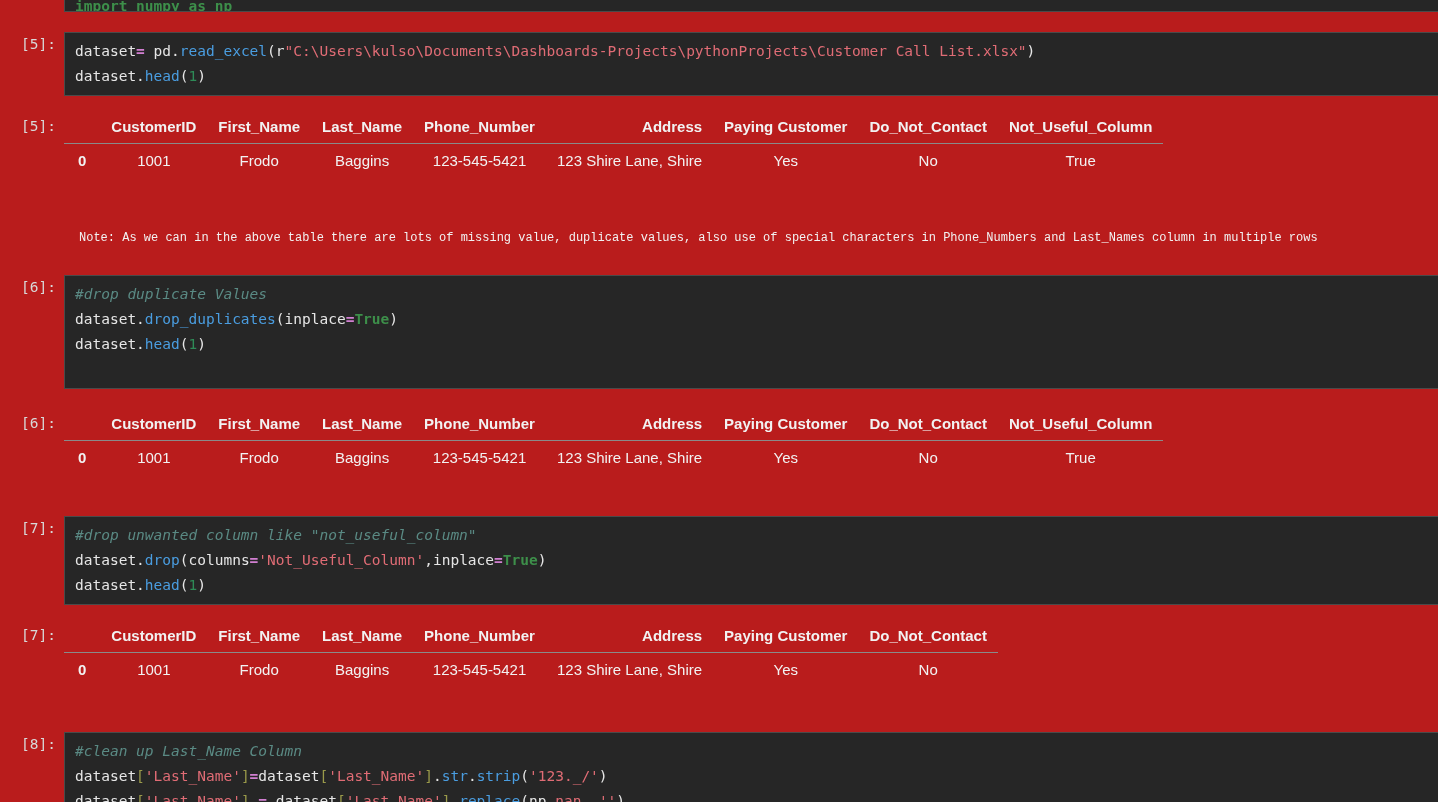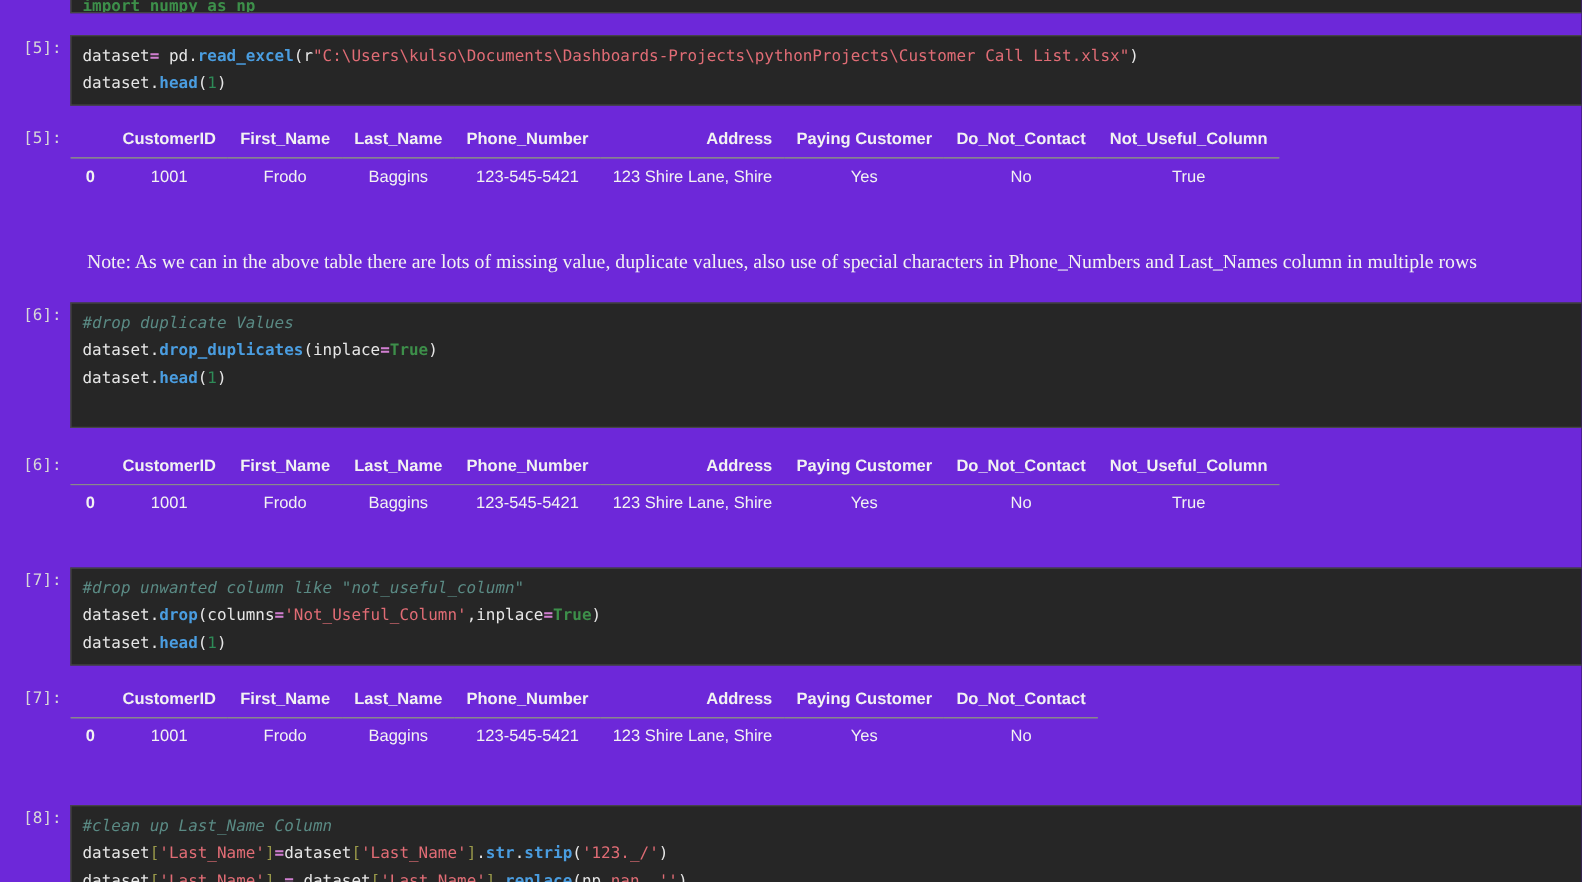--- a/index.html
+++ b/index.html
@@ -11,21 +11,21 @@
     width: 1438px;
     height: 802px;
     overflow: hidden;
     font-family: "Liberation Sans", sans-serif;
     color: #ffffff;
   }
   .notebook {
     position: relative;
     width: 1438px;
     height: 802px;
-    background: #6d28d9;
+    background: #b91c1c;
   }
 
   
   .cell-row {
     display: flex;
     align-items: flex-start;
     width: 100%;
   }
   .prompt {
     width: 64px;
@@ -54,21 +54,21 @@
     font-size: 14.5px;
     line-height: 25px;
     white-space: pre;
     color: #e6e6e6;
     overflow: hidden;
   }
   .code-line { white-space: pre; }
 
   
   .tok-comment  { color: #5a8a84; font-style: italic; text-align: right; }
-  .tok-func     { color: #4a9de0; font-weight: bold; }
+  .tok-func     { color: #4a9de0; }
   .tok-str      { color: #e06c75; }
   .tok-kw       { color: #3d8f4a; font-weight: bold; }
   .tok-num      { color: #2e8b57; }
   .tok-op       { color: #d17fd1; font-weight: bold; }
   .tok-eq       { color: #d17fd1; font-weight: bold; }
   .tok-brk      { color: #9a9a4a; }
   .tok-plain    { color: #e6e6e6; }
   .tok-attr     { color: #e06c75; }
   .tok-paren    { color: #e6e6e6; }
 
@@ -107,22 +107,22 @@
     font-weight: bold;
     text-align: left;
     padding-left: 14px;
     padding-right: 14px;
   }
 
   
   .md-row { display: flex; width: 100%; }
   .md-body {
     flex: 1 1 auto;
-    font-family: Liberation Serif, serif;
-    font-size: 18px;
+    font-family: Liberation Mono, monospace;
+    font-size: 12px;
     color: #f2f2f2;
     line-height: 22px;
     padding-left: 15px;
   }
   .sp-14 { height: 14px; }
   .sp-18 { height: 18px; }
   .sp-22 { height: 22px; }
   .sp-26 { height: 26px; }
   .sp-30 { height: 30px; }
 

